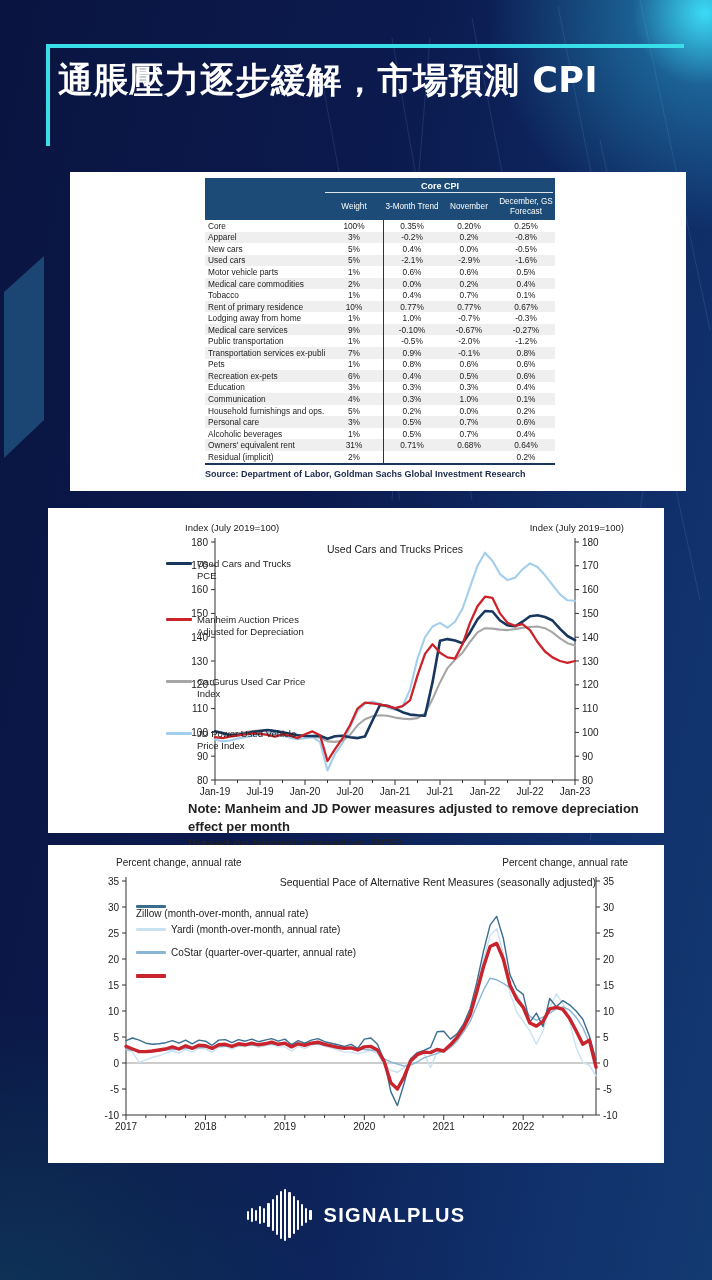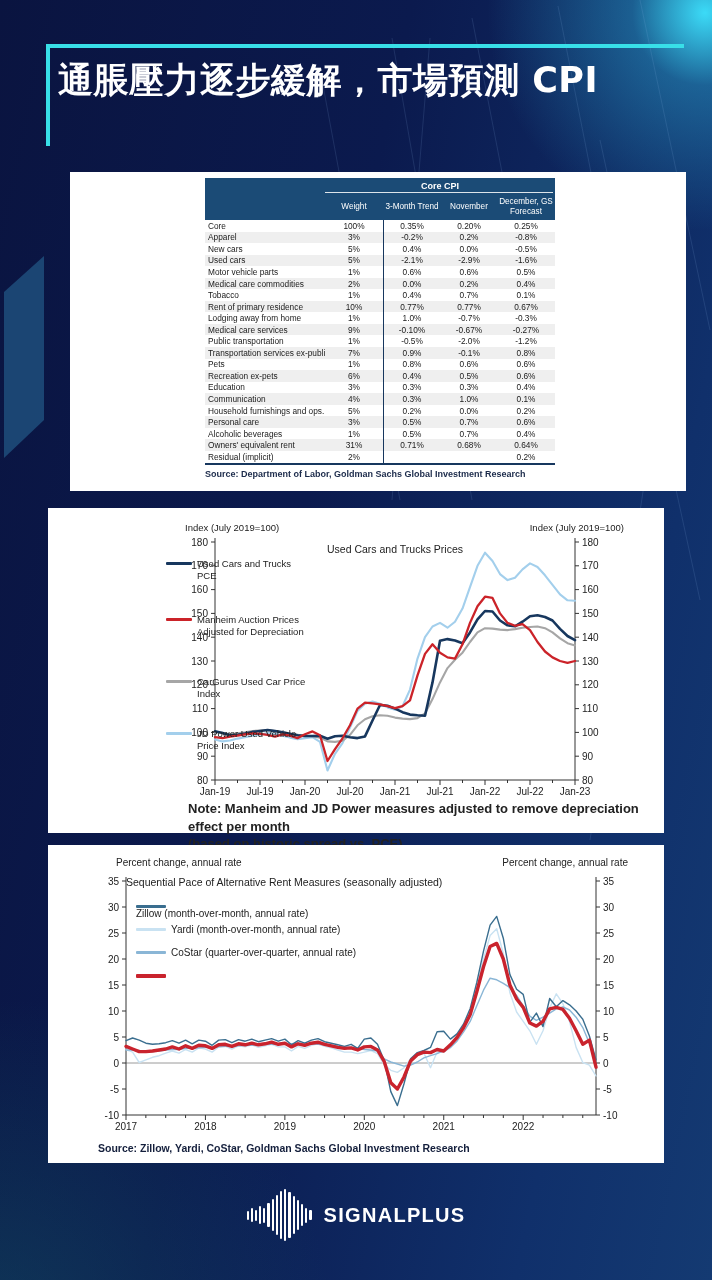--- a/index.html
+++ b/index.html
@@ -439,39 +439,38 @@
       <text x="316.30985915492954" y="285" text-anchor="middle" font-size="10">2020</text>
       <text x="395.7464788732394" y="285" text-anchor="middle" font-size="10">2021</text>
       <text x="475.1830985915493" y="285" text-anchor="middle" font-size="10">2022</text>
       <polyline points="78.0,204.5 84.6,207.1 91.2,217.5 97.9,214.9 104.5,212.3 111.1,210.7 117.7,208.1 124.3,206.0 131.0,208.1 137.6,204.5 144.2,207.1 150.8,202.9 157.4,204.0 164.1,207.1 170.7,201.9 177.3,201.4 183.9,204.0 190.5,200.8 197.2,201.9 203.8,199.8 210.4,202.4 217.0,200.8 223.6,199.3 230.3,201.9 236.9,201.9 243.5,206.0 250.1,201.4 256.7,203.4 263.4,200.3 270.0,198.8 276.6,201.4 283.2,202.9 289.8,205.0 296.5,207.1 303.1,207.1 309.7,208.6 316.3,207.1 322.9,205.5 329.5,208.6 336.2,219.6 342.8,225.3 349.4,227.4 356.0,222.7 362.6,213.8 369.3,209.7 375.9,208.1 382.5,222.7 389.1,207.1 395.7,207.1 402.4,202.9 409.0,192.0 415.6,182.6 422.2,168.6 428.8,142.6 435.5,114.0 442.1,90.6 448.7,83.8 455.3,108.8 461.9,147.8 468.6,167.0 475.2,176.4 481.8,185.8 488.4,199.3 495.0,185.8 501.7,162.9 508.3,148.8 514.9,158.7 521.5,176.4 528.1,202.4 534.8,217.5 541.4,220.1 548.0,231.0" fill="none" stroke="#c9e2f2" stroke-width="1.4" stroke-linejoin="round" stroke-linecap="round"></polyline>
       <polyline points="78.0,205.0 84.6,205.0 91.2,205.5 97.9,206.6 104.5,206.6 111.1,206.0 117.7,205.0 124.3,204.5 131.0,204.5 137.6,203.4 144.2,203.4 150.8,202.9 157.4,202.4 164.1,202.4 170.7,201.9 177.3,201.4 183.9,201.4 190.5,200.8 197.2,200.3 203.8,200.3 210.4,199.8 217.0,199.3 223.6,199.3 230.3,199.3 236.9,198.8 243.5,198.8 250.1,198.2 256.7,198.2 263.4,198.8 270.0,199.3 276.6,199.8 283.2,200.3 289.8,201.4 296.5,201.9 303.1,202.4 309.7,202.9 316.3,204.5 322.9,205.0 329.5,206.0 336.2,213.8 342.8,217.0 349.4,219.0 356.0,221.1 362.6,220.1 369.3,217.0 375.9,212.8 382.5,210.7 389.1,208.6 395.7,205.5 402.4,202.4 409.0,196.2 415.6,186.8 422.2,176.4 428.8,160.8 435.5,145.2 442.1,133.2 448.7,134.8 455.3,138.4 461.9,142.6 468.6,150.4 475.2,160.8 481.8,171.2 488.4,175.4 495.0,172.2 501.7,168.1 508.3,163.9 514.9,161.8 521.5,165.0 528.1,172.2 534.8,182.6 541.4,198.2 548.0,217.0" fill="none" stroke="#8ab6d6" stroke-width="1.4" stroke-linejoin="round" stroke-linecap="round"></polyline>
       <polyline points="78.0,195.6 84.6,193.0 91.2,195.1 97.9,198.2 104.5,199.3 111.1,198.8 117.7,197.7 124.3,195.6 131.0,198.2 137.6,195.1 144.2,198.8 150.8,195.1 157.4,196.2 164.1,200.3 170.7,195.1 177.3,194.6 183.9,197.7 190.5,194.6 197.2,196.2 203.8,194.1 210.4,196.7 217.0,195.1 223.6,193.6 230.3,196.2 236.9,194.1 243.5,199.8 250.1,195.6 256.7,198.2 263.4,195.1 270.0,193.6 276.6,196.7 283.2,198.2 289.8,199.8 296.5,201.4 303.1,199.3 309.7,203.4 316.3,194.1 322.9,193.0 329.5,199.3 336.2,215.4 342.8,246.6 349.4,260.6 356.0,238.8 362.6,213.8 369.3,207.6 375.9,205.5 382.5,202.4 389.1,186.8 395.7,186.3 402.4,194.1 409.0,188.9 415.6,179.0 422.2,163.4 428.8,137.4 435.5,106.2 442.1,80.2 448.7,71.4 455.3,93.2 461.9,129.6 468.6,144.2 475.2,149.4 481.8,177.4 488.4,168.1 495.0,181.6 501.7,153.5 508.3,161.8 514.9,155.6 521.5,159.8 528.1,166.0 534.8,174.3 541.4,191.0 548.0,214.9" fill="none" stroke="#3a6e8f" stroke-width="1.4" stroke-linejoin="round" stroke-linecap="round"></polyline>
       <polyline points="78.0,201.4 84.6,204.0 91.2,206.6 97.9,206.6 104.5,206.0 111.1,205.0 117.7,204.0 124.3,201.9 131.0,204.0 137.6,200.8 144.2,203.4 150.8,200.3 157.4,200.8 164.1,203.4 170.7,199.8 177.3,199.3 183.9,201.4 190.5,198.8 197.2,199.8 203.8,198.2 210.4,199.8 217.0,198.8 223.6,197.2 230.3,199.3 236.9,198.2 243.5,201.9 250.1,198.8 256.7,200.3 263.4,198.2 270.0,197.2 276.6,199.3 283.2,200.8 289.8,202.4 296.5,203.4 303.1,202.9 309.7,205.0 316.3,201.9 322.9,201.4 329.5,205.0 336.2,216.4 342.8,237.8 349.4,244.0 356.0,232.0 362.6,215.9 369.3,209.7 375.9,207.1 382.5,207.6 389.1,204.5 395.7,206.0 402.4,199.8 409.0,192.5 415.6,182.6 422.2,169.6 428.8,146.8 435.5,121.8 442.1,101.5 448.7,98.4 455.3,114.0 461.9,140.0 468.6,154.0 475.2,162.4 481.8,178.0 488.4,181.1 495.0,176.4 501.7,163.9 508.3,162.4 514.9,164.4 521.5,173.3 528.1,185.8 534.8,199.3 541.4,195.1 548.0,222.2" fill="none" stroke="#c9232d" stroke-width="3.4" stroke-linejoin="round" stroke-linecap="round"></polyline>
     </svg>
   <div class="ylab" style="left:68px;top:12px;font-size:10px;">Percent change, annual rate</div>
   <div class="ylab" style="right:36px;top:12px;font-size:10px;">Percent change, annual rate</div>
-  <div class="chart-title" style="left:78px;width:470px;text-align:left;top:31px;font-size:10.5px;">Sequential Pace of Alternative Rent Measures (seasonally adjusted)</div>
+  <div class="chart-title" style="left:78px;width:470px;text-align:right;top:31px;font-size:10.5px;">Sequential Pace of Alternative Rent Measures (seasonally adjusted)</div>
   <div class="legend-layer" id="legend-rent">
       <div class="legend-item" style="left: 88px; top: 56px; flex-direction: column;">
         <span class="swatch" style="background: rgb(58, 110, 143); height: 2.5px; width: 30px;"></span>
         <span class="legend-text" style="width: 300px; font-size: 10px; white-space: nowrap;">Zillow (month-over-month, annual rate)</span>
       </div>
       <div class="legend-item" style="left: 88px; top: 79px;">
         <span class="swatch" style="background: rgb(201, 226, 242); height: 2.5px; width: 30px;"></span>
         <span class="legend-text" style="width: 300px; font-size: 10px; white-space: nowrap;">Yardi (month-over-month, annual rate)</span>
       </div>
       <div class="legend-item" style="left: 88px; top: 102px;">
         <span class="swatch" style="background: rgb(138, 182, 214); height: 2.5px; width: 30px;"></span>
         <span class="legend-text" style="width: 300px; font-size: 10px; white-space: nowrap;">CoStar (quarter-over-quarter, annual rate)</span>
       </div>
       <div class="legend-item" style="left: 88px; top: 125px;">
         <span class="swatch" style="background: rgb(201, 35, 45); height: 3.5px; width: 30px;"></span>
       </div>
     </div>
-  <div class="panel-source-lg">Source: Zillow, Yardi, CoStar, Goldman Sachs Global Investment Research</div>
 </div>
 
 <div class="footer">
   <div class="logo-icon" id="logo-icon">
       <div class="bar" style="height: 9px;"></div>
       <div class="bar" style="height: 14px;"></div>
       <div class="bar" style="height: 11px;"></div>
       <div class="bar" style="height: 18px;"></div>
       <div class="bar" style="height: 15px;"></div>
       <div class="bar" style="height: 24px;"></div>

